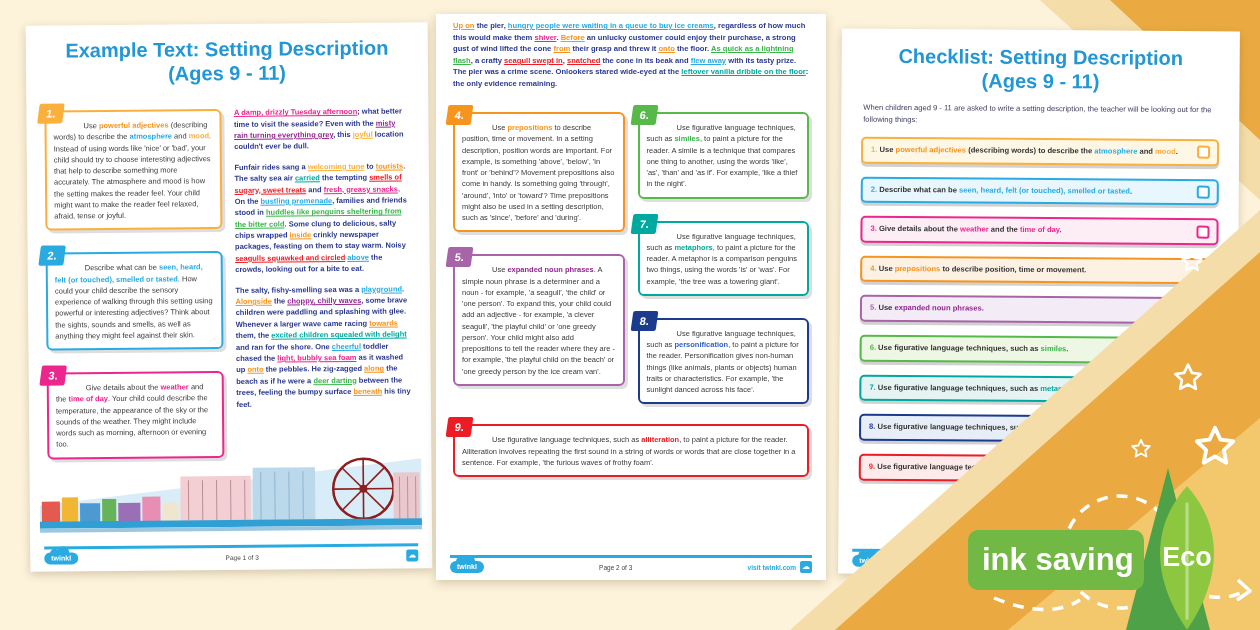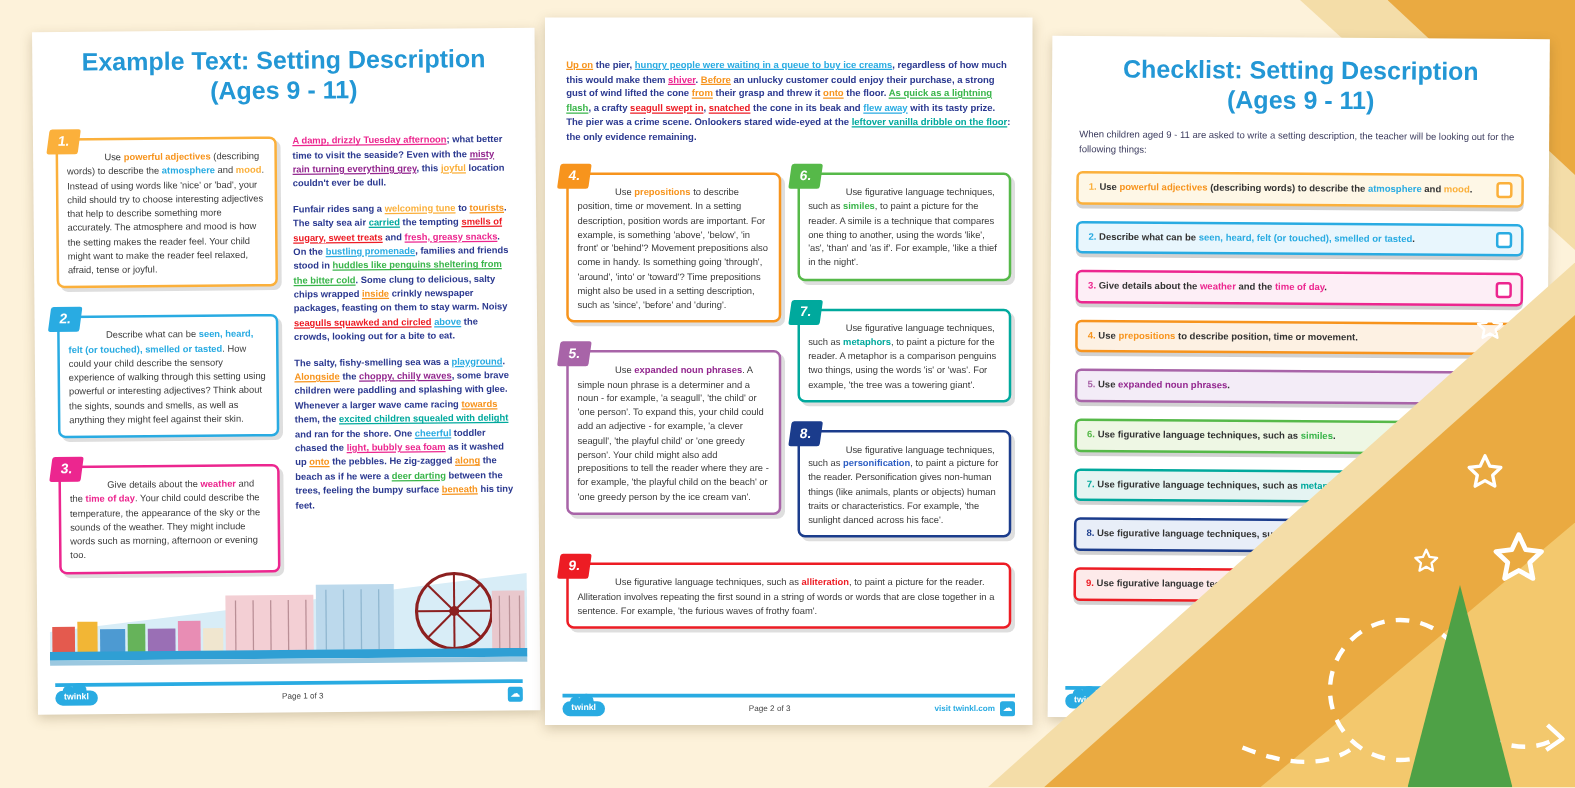--- a/index.html
+++ b/index.html
@@ -10,21 +10,21 @@
 
   
   .corner-tr-sand { position:absolute; right:0; top:0; width:220px; height:200px; background:#f4dda8;
     clip-path:polygon(100% 0,0 0,100% 100%); z-index:1; }
   .corner-tr-gold { position:absolute; right:0; top:0; width:150px; height:140px; background:#eaaa41;
     clip-path:polygon(100% 0,0 0,100% 100%); z-index:2; }
 
   
   .page { position:absolute; background:#fff; box-shadow:0 3px 9px rgba(90,70,30,.25); z-index:10; }
   #page1 { left:28px; top:24px; width:402px; height:546px; transform:rotate(-0.5deg); padding:14px 18px; }
-  #page2 { left:436px; top:14px; width:390px; height:566px; padding:32px 17px; }
+  #page2 { left:436px; top:14px; width:390px; height:566px; padding:6px 17px; }
   #page3 { left:840px; top:30px; width:398px; height:545px; transform:rotate(0.4deg); padding:16px 20px; }
 
   .doc-title { text-align:center; color:#2397d5; font-weight:bold; font-size:20px; line-height:1.18; }
   .doc-title span { display:block; }
 
   .cols { display:flex; gap:13px; margin-top:10px; }
   .col { flex:1; min-width:0; }
 
   
   .tipbox { position:relative; border:2px solid #999; border-radius:6px; background:#fff;
@@ -290,15 +290,25 @@
 
   <svg class="dashes" viewBox="0 0 270 150">
     <circle cx="130" cy="72" r="56" fill="none" stroke="#fff" stroke-width="3.5" stroke-dasharray="11 9"></circle>
     <path d="M4 118 Q 58 140 90 120" fill="none" stroke="#fff" stroke-width="3.5" stroke-dasharray="11 9"></path>
     <path d="M182 102 Q 228 128 256 110" fill="none" stroke="#fff" stroke-width="3.5" stroke-dasharray="11 9"></path>
     <path d="M248 100 L 260 111 L 247 120" fill="none" stroke="#fff" stroke-width="3.5" stroke-linejoin="round"></path>
   </svg>
 
   <div class="tree"></div>
 
-
+  <div class="badge">
+    <span>ink saving</span>
+  </div>
+
+  <div class="leaf-wrap">
+    <svg width="82" height="144" viewBox="0 0 80 140">
+      <path d="M40 0 C 72 35 78 85 40 140 C 2 85 8 35 40 0 Z" fill="#8dc63f"></path>
+      <line x1="40" y1="16" x2="40" y2="130" stroke="#b9dd8a" stroke-width="3"></line>
+    </svg>
+    <span class="eco-label">Eco</span>
+  </div>
 
 </div>
 
 </body></html>

